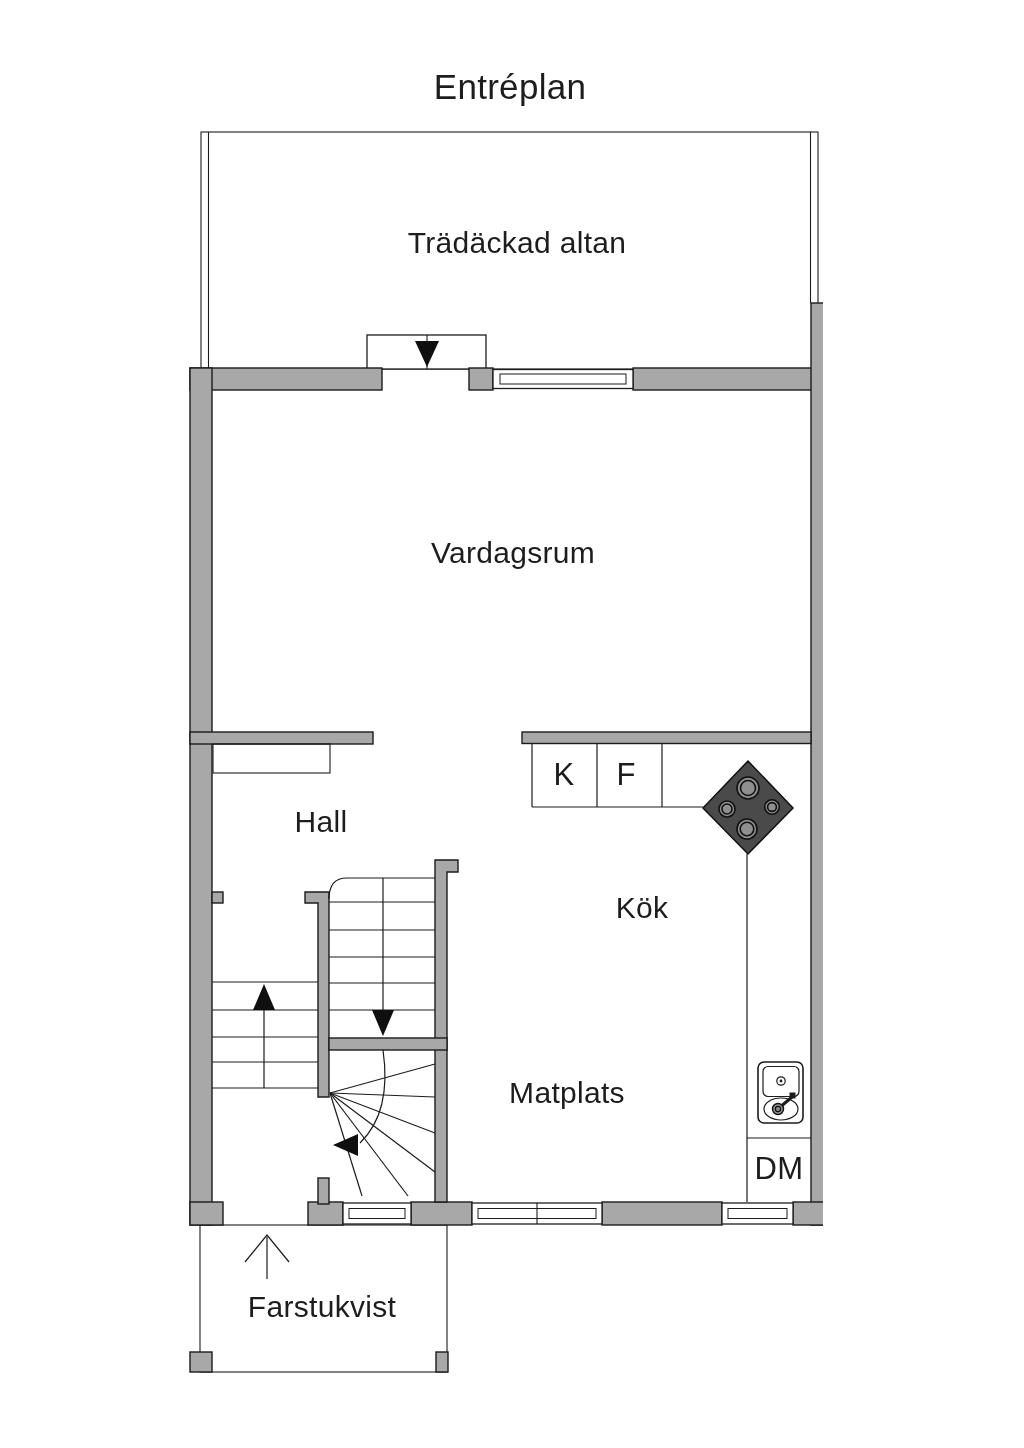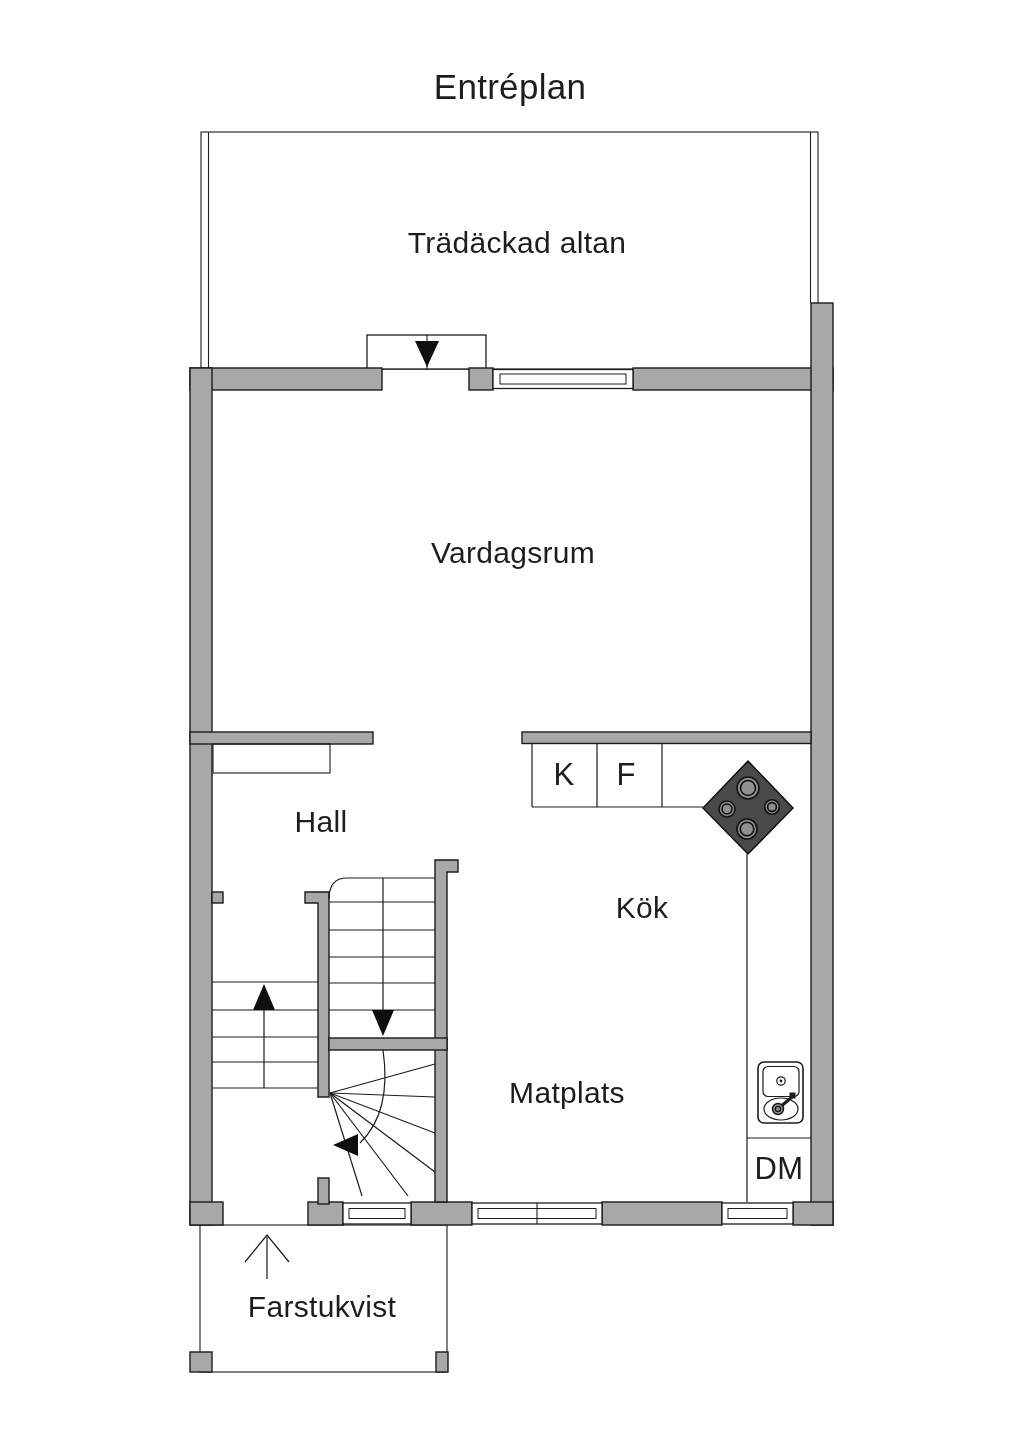--- a/index.html
+++ b/index.html
@@ -1,16 +1,16 @@
 <!DOCTYPE html>
 <html><head>
 <meta charset="utf-8">
 <style>
   html,body{margin:0;padding:0;background:#ffffff;}
-  .stage{position:relative;width:1024px;height:1448px;background:#ffffff;overflow:hidden;}
+  .stage{position:relative;width:823px;height:1448px;background:#ffffff;overflow:hidden;}
   .stage svg{position:absolute;left:0;top:0;}
   .wall{stroke:#1c1c1c;stroke-width:1.4;}
   .ln{stroke:#1c1c1c;stroke-width:1.2;fill:none;}
   .thin{stroke:#1c1c1c;stroke-width:1.1;fill:none;}
   .white-rect{fill:#ffffff;stroke:#1c1c1c;stroke-width:1.3;}
   .win-band{fill:#ffffff;stroke:#1c1c1c;stroke-width:1;}
   .arrow{fill:#0f0f0f;stroke:none;}
   .label{font-family:"Liberation Sans",sans-serif;font-size:30px;fill:#1d1d1d;text-anchor:middle;letter-spacing:0.3px;}
   .label-sm{font-size:31px;}
   .title{font-size:35px;}

